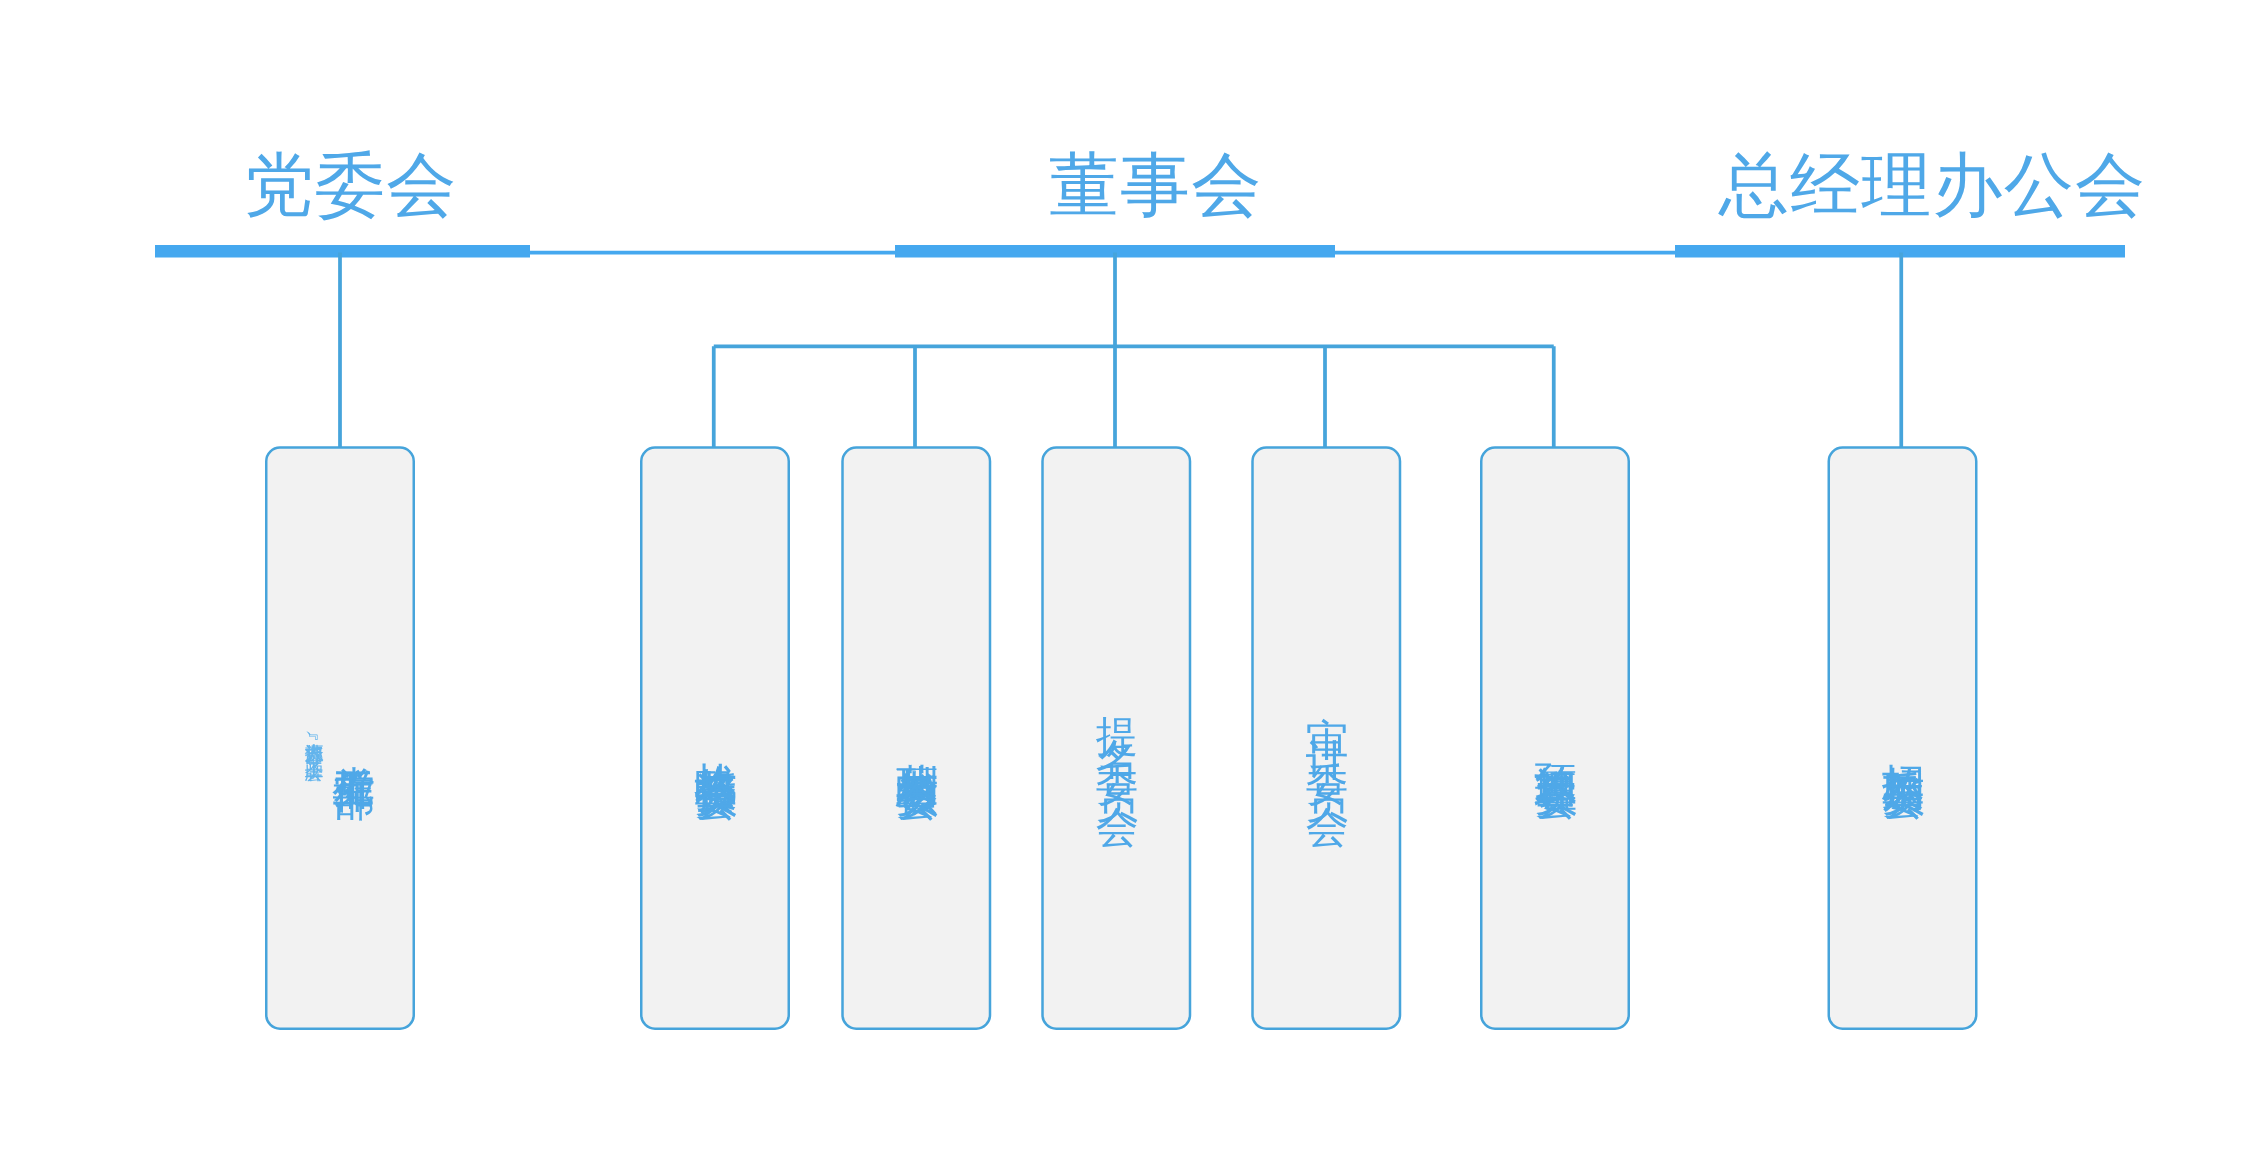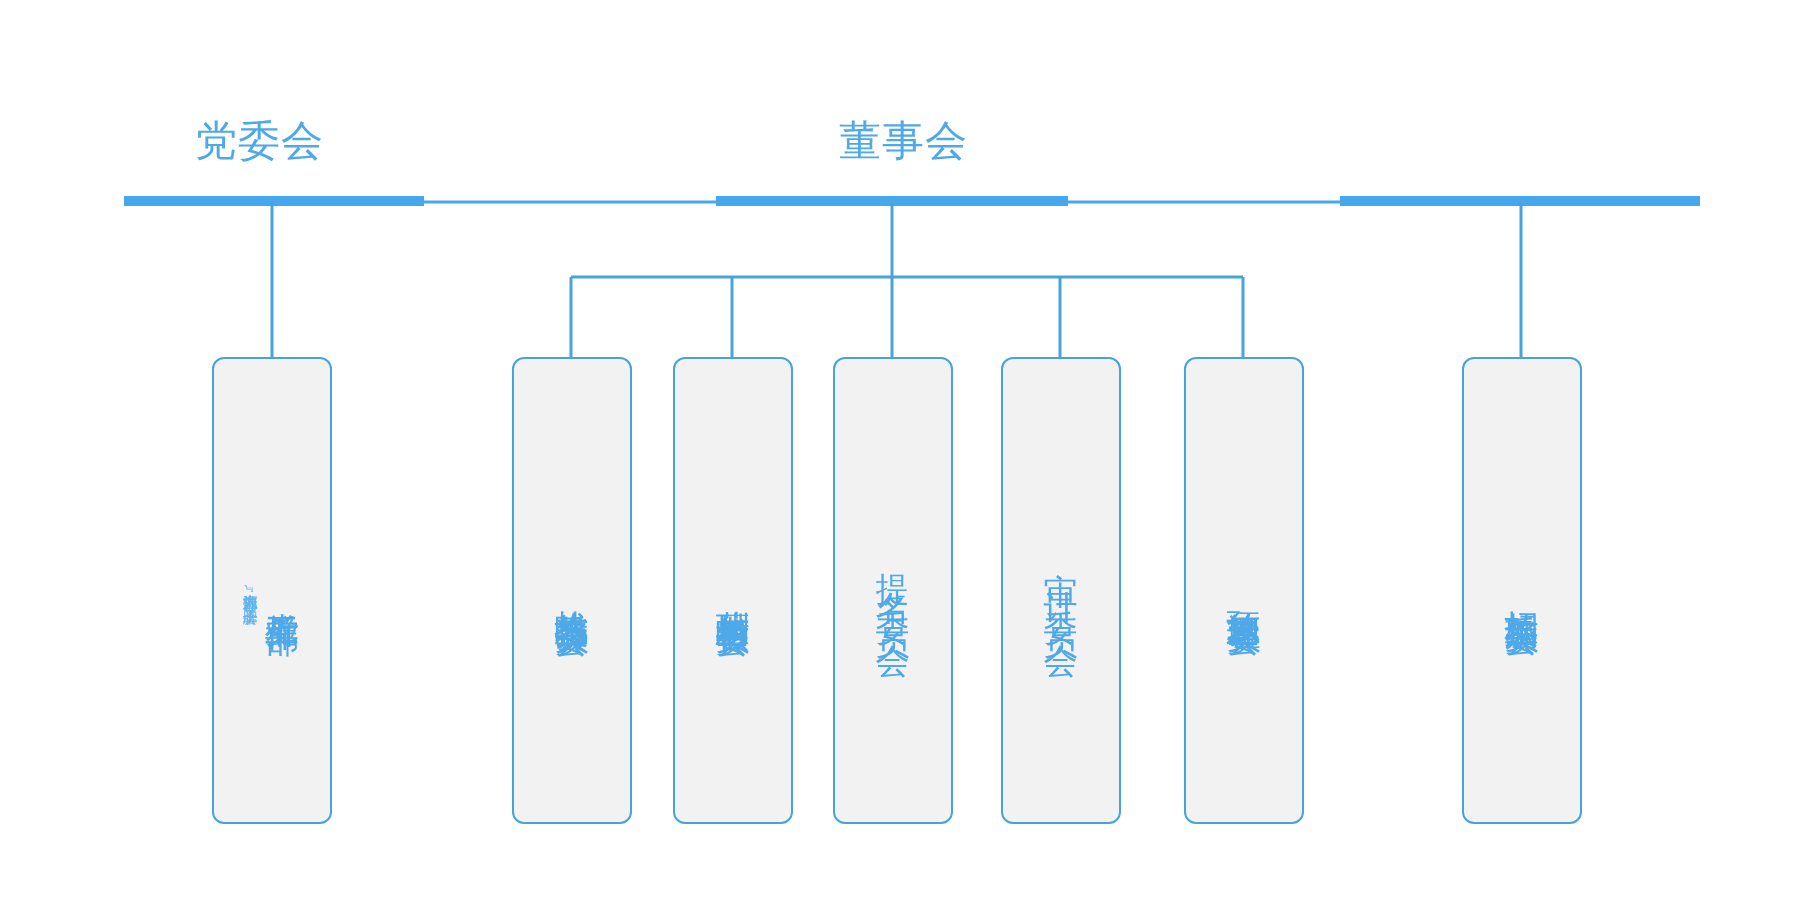--- a/index.html
+++ b/index.html
@@ -29,21 +29,21 @@
     top: 0;
     width: 1794px;
     height: 923px;
     pointer-events: none;
   }
 
   
   .top-heading {
     position: absolute;
     color: #4FA8E8;
-    font-size: 42px;
+    font-size: 56px;
     font-weight: 400;
     line-height: 1;
     white-space: nowrap;
     letter-spacing: 1px;
   }
 
   
   .node-box {
     position: absolute;
     box-sizing: border-box;
@@ -110,20 +110,21 @@
     <line x1="1060" y1="277" x2="1060" y2="358" stroke="#46A4DB" stroke-width="3"></line>
     <line x1="1243" y1="277" x2="1243" y2="358" stroke="#46A4DB" stroke-width="3"></line>
 
     <line x1="1521" y1="202" x2="1521" y2="358" stroke="#46A4DB" stroke-width="3"></line>
   </svg>
 
   <div class="top-heading" style="left:195px; top:120px;">党委会</div>
 
   <div class="top-heading" style="left:825px; top:120px;margin-left:14px;">董事会</div>
 
+  <div class="top-heading" style="left:1375px; top:120px;">总经理办公会</div>
 
   <div class="node-box" style="left:212px; top:357px; width:120px; height:467px;">
     <div class="node-label">党群工作部</div>
     <div class="node-note">挂『人力资源部、工会』牌子</div>
   </div>
 
   <div class="node-box" style="left:512px; top:357px; width:120px; height:467px;">
     <div class="node-label">战略与投资委员会</div>
   </div>
 

